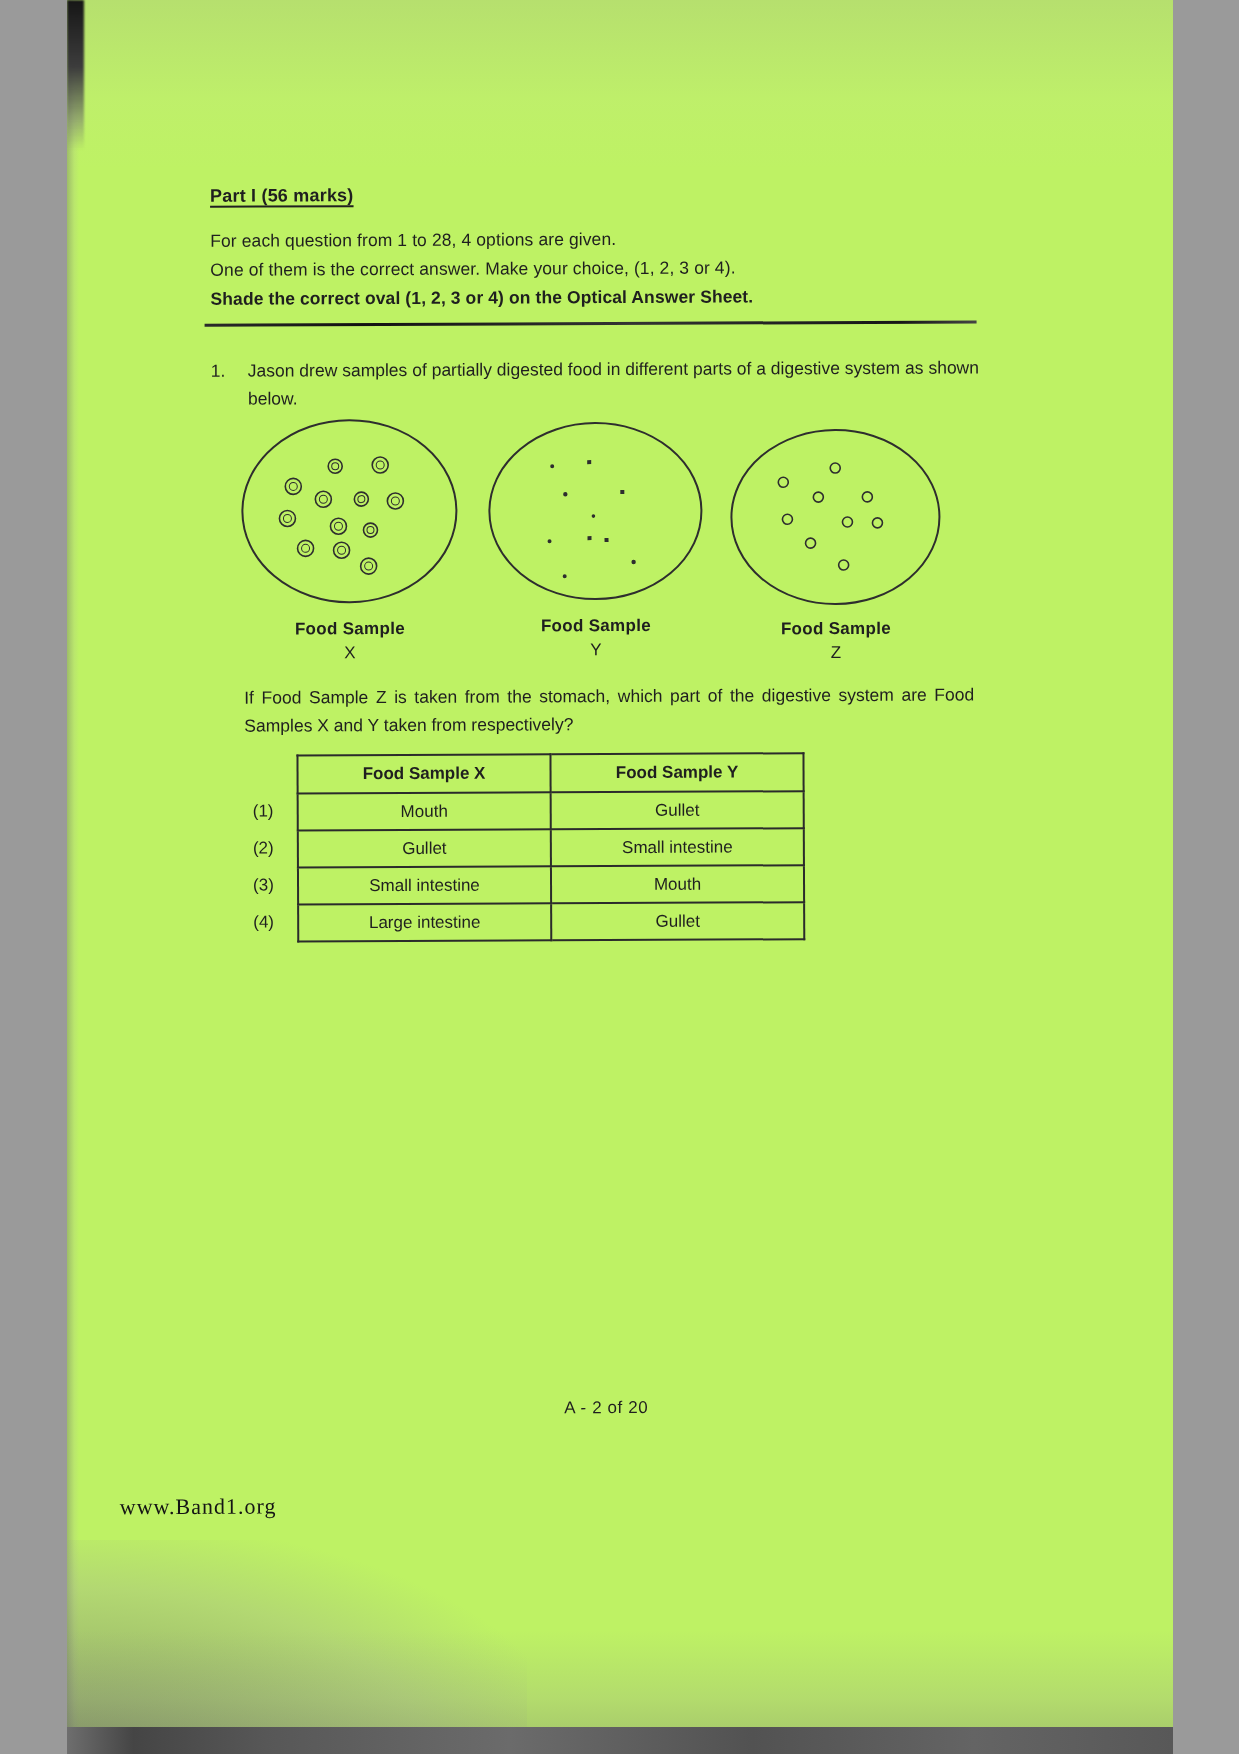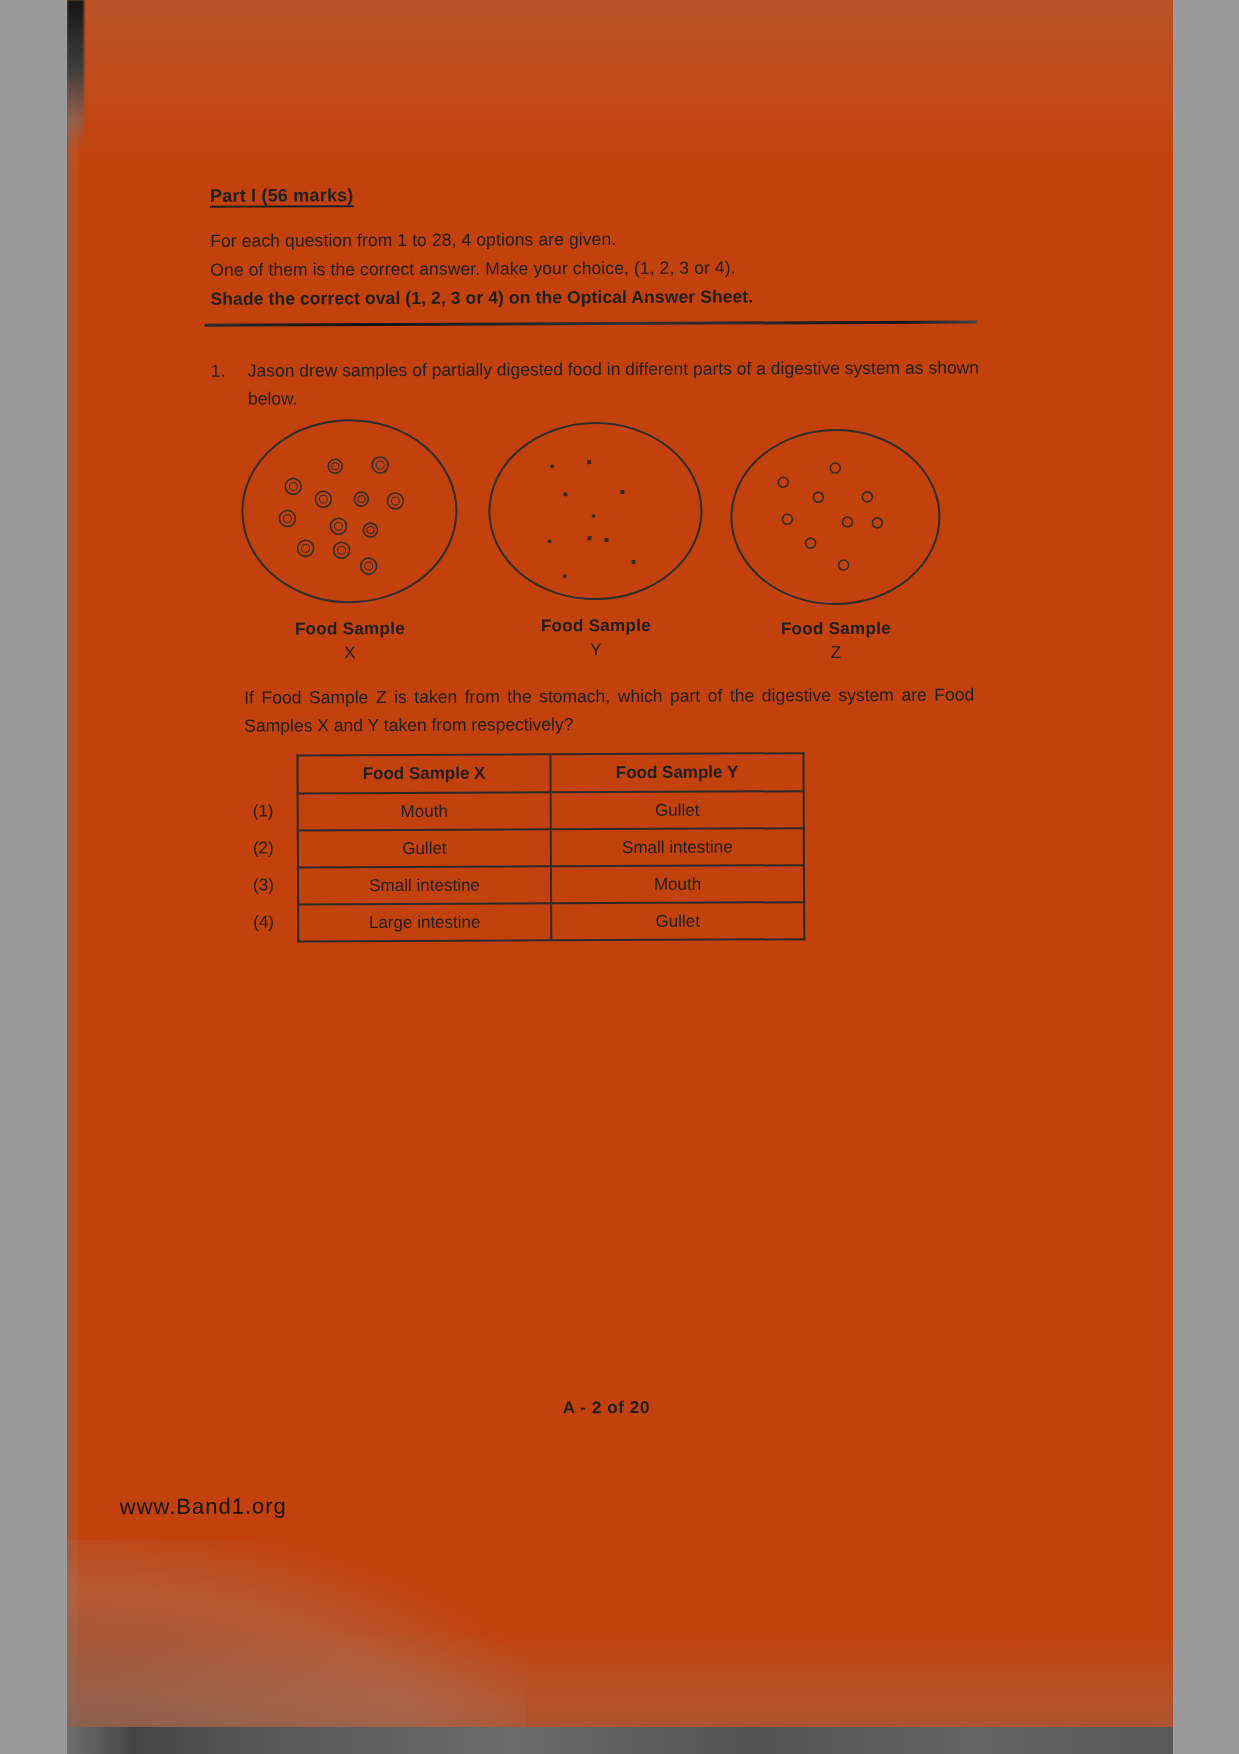--- a/index.html
+++ b/index.html
@@ -2,21 +2,21 @@
 <html><head>
 <meta charset="utf-8">
 <style>
   * { margin: 0; padding: 0; box-sizing: border-box; }
   html, body { background: #9a9a9a; }
   .page {
     position: relative;
     width: 1106px;
     height: 1754px;
     margin: 0 auto;
-    background: #c2410c;
+    background: #bef264;
     overflow: hidden;
     font-family: "Liberation Sans", sans-serif;
     color: #1f1f1f;
   }
   .content {
     position: absolute;
     inset: 0;
     transform: rotate(-0.25deg);
     transform-origin: 50% 50%;
   }
@@ -73,22 +73,22 @@
     border: 2px solid #2b2b2b;
     width: 253px;
     text-align: center;
     font-size: 17px;
     padding: 0;
   }
   table.opts th { height: 38px; font-weight: bold; }
   table.opts td { height: 37px; }
   .opt-num { position: absolute; left: 186px; width: 40px; font-size: 17px; line-height: 37px; }
 
-  .page-number { left: 452px; top: 1398px; width: 170px; text-align: center; font-size: 17px; letter-spacing: 0.6px; font-weight: bold; }
-  .watermark { left: 50px; top: 1492px; font-family: Liberation Sans, sans-serif; font-size: 22px; color: #141414; letter-spacing: 1px; }
+  .page-number { left: 452px; top: 1398px; width: 170px; text-align: center; font-size: 17px; letter-spacing: 0.6px; }
+  .watermark { left: 50px; top: 1492px; font-family: Liberation Serif, serif; font-size: 22px; color: #141414; letter-spacing: 1px; }
 
   .ink-stroke { stroke: #2e2e2e; fill: none; }
 </style>
 </head>
 <body>
 
 <div class="page">
 
   <div class="artifact art-top-haze"></div>
   <div class="artifact art-left-strip"></div>

